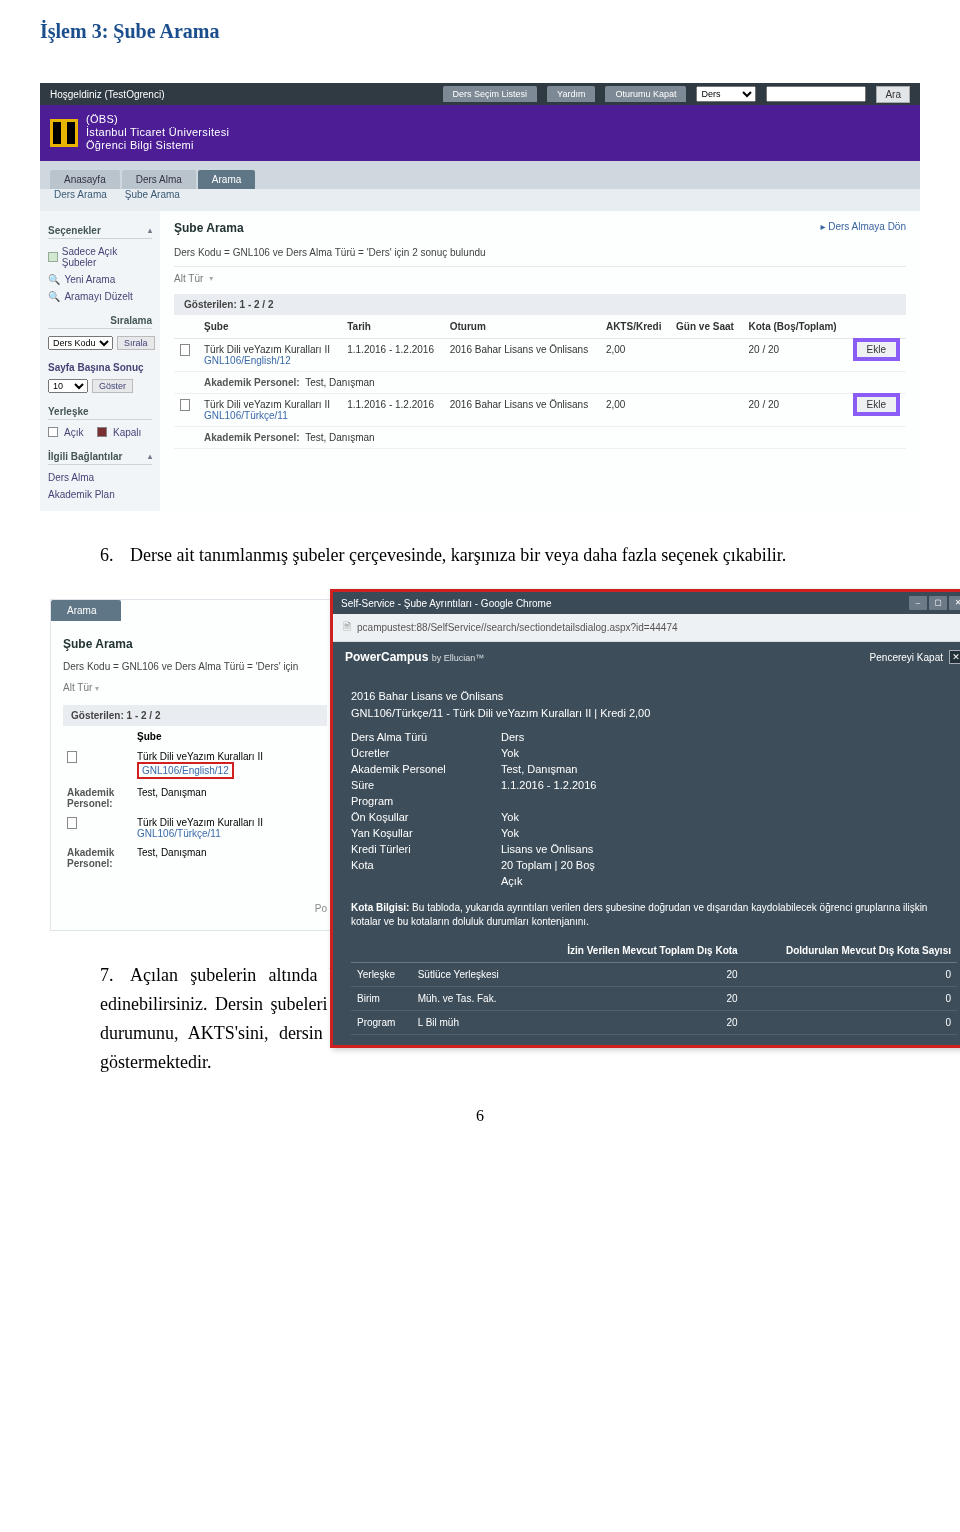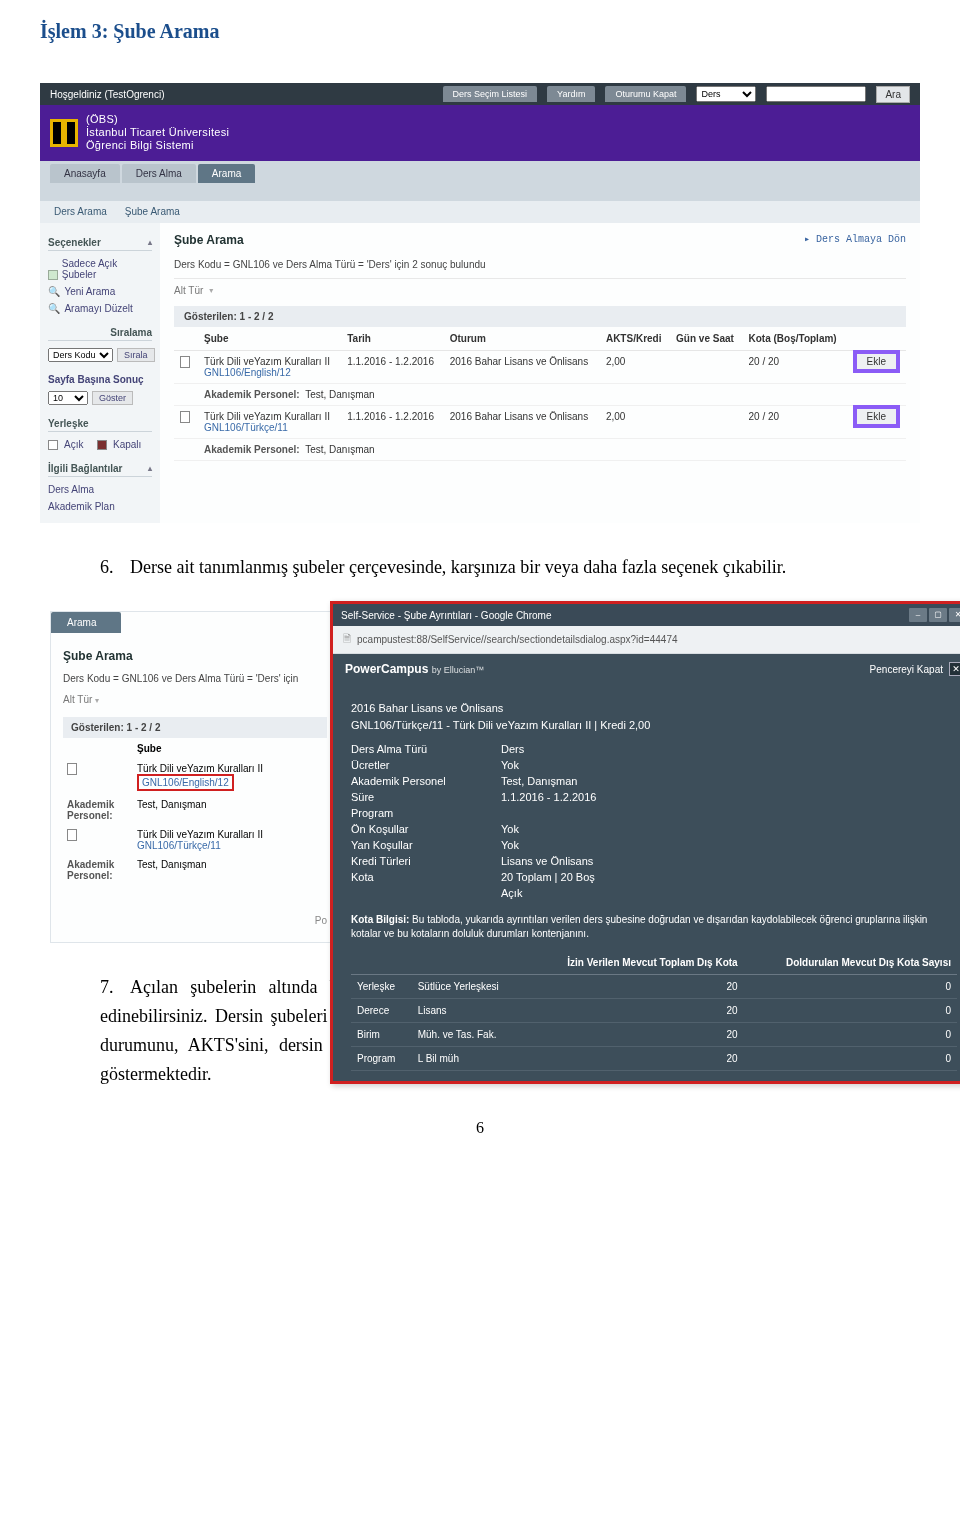--- a/index.html
+++ b/index.html
@@ -17,40 +17,40 @@
   .obs-top input, .obs-top select { font-size: 9px; height: 16px; }
   .obs-top select { width: 60px; }
   .obs-top .search-field { width: 100px; }
   .obs-top .btn { background: #e3e6e9; color: #333; padding: 2px 8px; border: 1px solid #aaa; }
 
   .obs-brand { background: #4c1d95; color: #fff; padding: 8px 10px; display: flex; align-items: center; gap: 8px; }
   .obs-brand .logo { width: 28px; height: 28px; background: #e8b400; display: flex; }
   .obs-brand .logo::before, .obs-brand .logo::after { content:""; flex:1; background:#000; margin:3px 3px; }
   .obs-brand .txt { line-height: 1.2; font-size: 11px; letter-spacing: .3px; }
 
-  .obs-nav { background: #cfd8df; display: flex; align-items: flex-end; height: 40px; padding: 18px 10px; gap: 2px; }
+  .obs-nav { background: #cfd8df; display: flex; align-items: flex-end; height: 28px; padding: 0 10px; gap: 2px; }
   .obs-nav .tab { padding: 4px 14px; font-size: 10px; color: #334; background: #b9c4cc; border-radius: 2px 2px 0 0; }
   .obs-nav .tab.active { background: #5f7686; color: #fff; }
-  .obs-subnav { background: #e8edf1; display: flex; align-items: center; height: 22px; padding: 0 14px; gap: 18px; font-size: 10px; color: #3a5a74; }
+  .obs-subnav { background: #e8edf1; display: flex; height: 22px; padding: 0 14px; gap: 18px; font-size: 10px; color: #3a5a74; }
 
   .obs-body { display: flex; background: #f2f5f7; }
   .obs-side { width: 120px; padding: 8px; font-size: 10px; color: #334; }
   .obs-side .section-h { font-weight: bold; color: #455; margin: 6px 0 4px; display: flex; align-items: center; justify-content: space-between; border-bottom: 1px solid #ccd4da; padding-bottom: 2px; }
   .obs-side .section-h .chev { font-size: 8px; color: #778; }
-  .obs-side .row { padding: 3px 0; color: #447; display: flex; align-items: flex-end; gap: 4px; }
+  .obs-side .row { padding: 3px 0; color: #447; display: flex; align-items: center; gap: 4px; }
   .obs-side .row .ic { width: 10px; height: 10px; display: inline-block; }
   .obs-side select, .obs-side .mini-btn { font-size: 9px; }
   .obs-side .mini-btn { background: #e6e8ea; border: 1px solid #bbb; padding: 1px 6px; }
   .obs-side .legend-ic { width: 10px; height: 10px; display:inline-block; border:1px solid #888; vertical-align:middle; margin-right:2px;}
   .obs-side .legend-ic.open { background:#fff; }
   .obs-side .legend-ic.closed { background:#7a3030; }
 
   .obs-main { flex: 1; padding: 10px 14px 20px; background: #fdfefe; }
   .obs-main .panel-title { font-weight: bold; font-size: 12px; color: #233; margin-bottom: 4px; }
-  .obs-main .backlink { float: right; font-size: 10px; color: #3964a0; font-family: Liberation Mono, monospace; }
+  .obs-main .backlink { float: right; font-size: 10px; color: #3964a0; }
   .obs-main .crit { font-size: 10px; color: #444; padding: 8px 0; border-bottom: 1px solid #e8e8e8; }
   .obs-main .alttur { padding: 6px 0 10px; color: #777; font-size: 10px; display:flex; align-items:center; gap:6px;}
   .obs-main .alttur .chev { font-size:8px; color:#aaa; }
   .obs-main .count-bar { background: #e9edf1; padding: 5px 10px; font-size: 10px; font-weight: bold; color: #444; }
 
   .obs-table { width: 100%; border-collapse: collapse; font-size: 10px; }
   .obs-table th { text-align: left; padding: 6px 6px; font-weight: bold; color: #333; border-bottom: 1px solid #e6e6e6;}
   .obs-table td { padding: 5px 6px; vertical-align: top; border-bottom: 1px solid #f0f0f0;}
   .obs-table .section-link { color: #396aa8; }
   .obs-table .row-label { color:#555; font-weight:bold; }
@@ -330,26 +330,20 @@
           </tr>
             </thead>
           <tbody>
             <tr>
                 <td>Yerleşke</td>
                 <td>Sütlüce Yerleşkesi</td>
                 <td class="num">20</td>
                 <td class="num">0</td>
               </tr>
             <tr>
-                <td>Derece</td>
-                <td>Lisans</td>
-                <td class="num">20</td>
-                <td class="num">0</td>
-              </tr>
-            <tr>
                 <td>Birim</td>
                 <td>Müh. ve Tas. Fak.</td>
                 <td class="num">20</td>
                 <td class="num">0</td>
               </tr>
             <tr>
                 <td>Program</td>
                 <td>L Bil müh</td>
                 <td class="num">20</td>
                 <td class="num">0</td>

